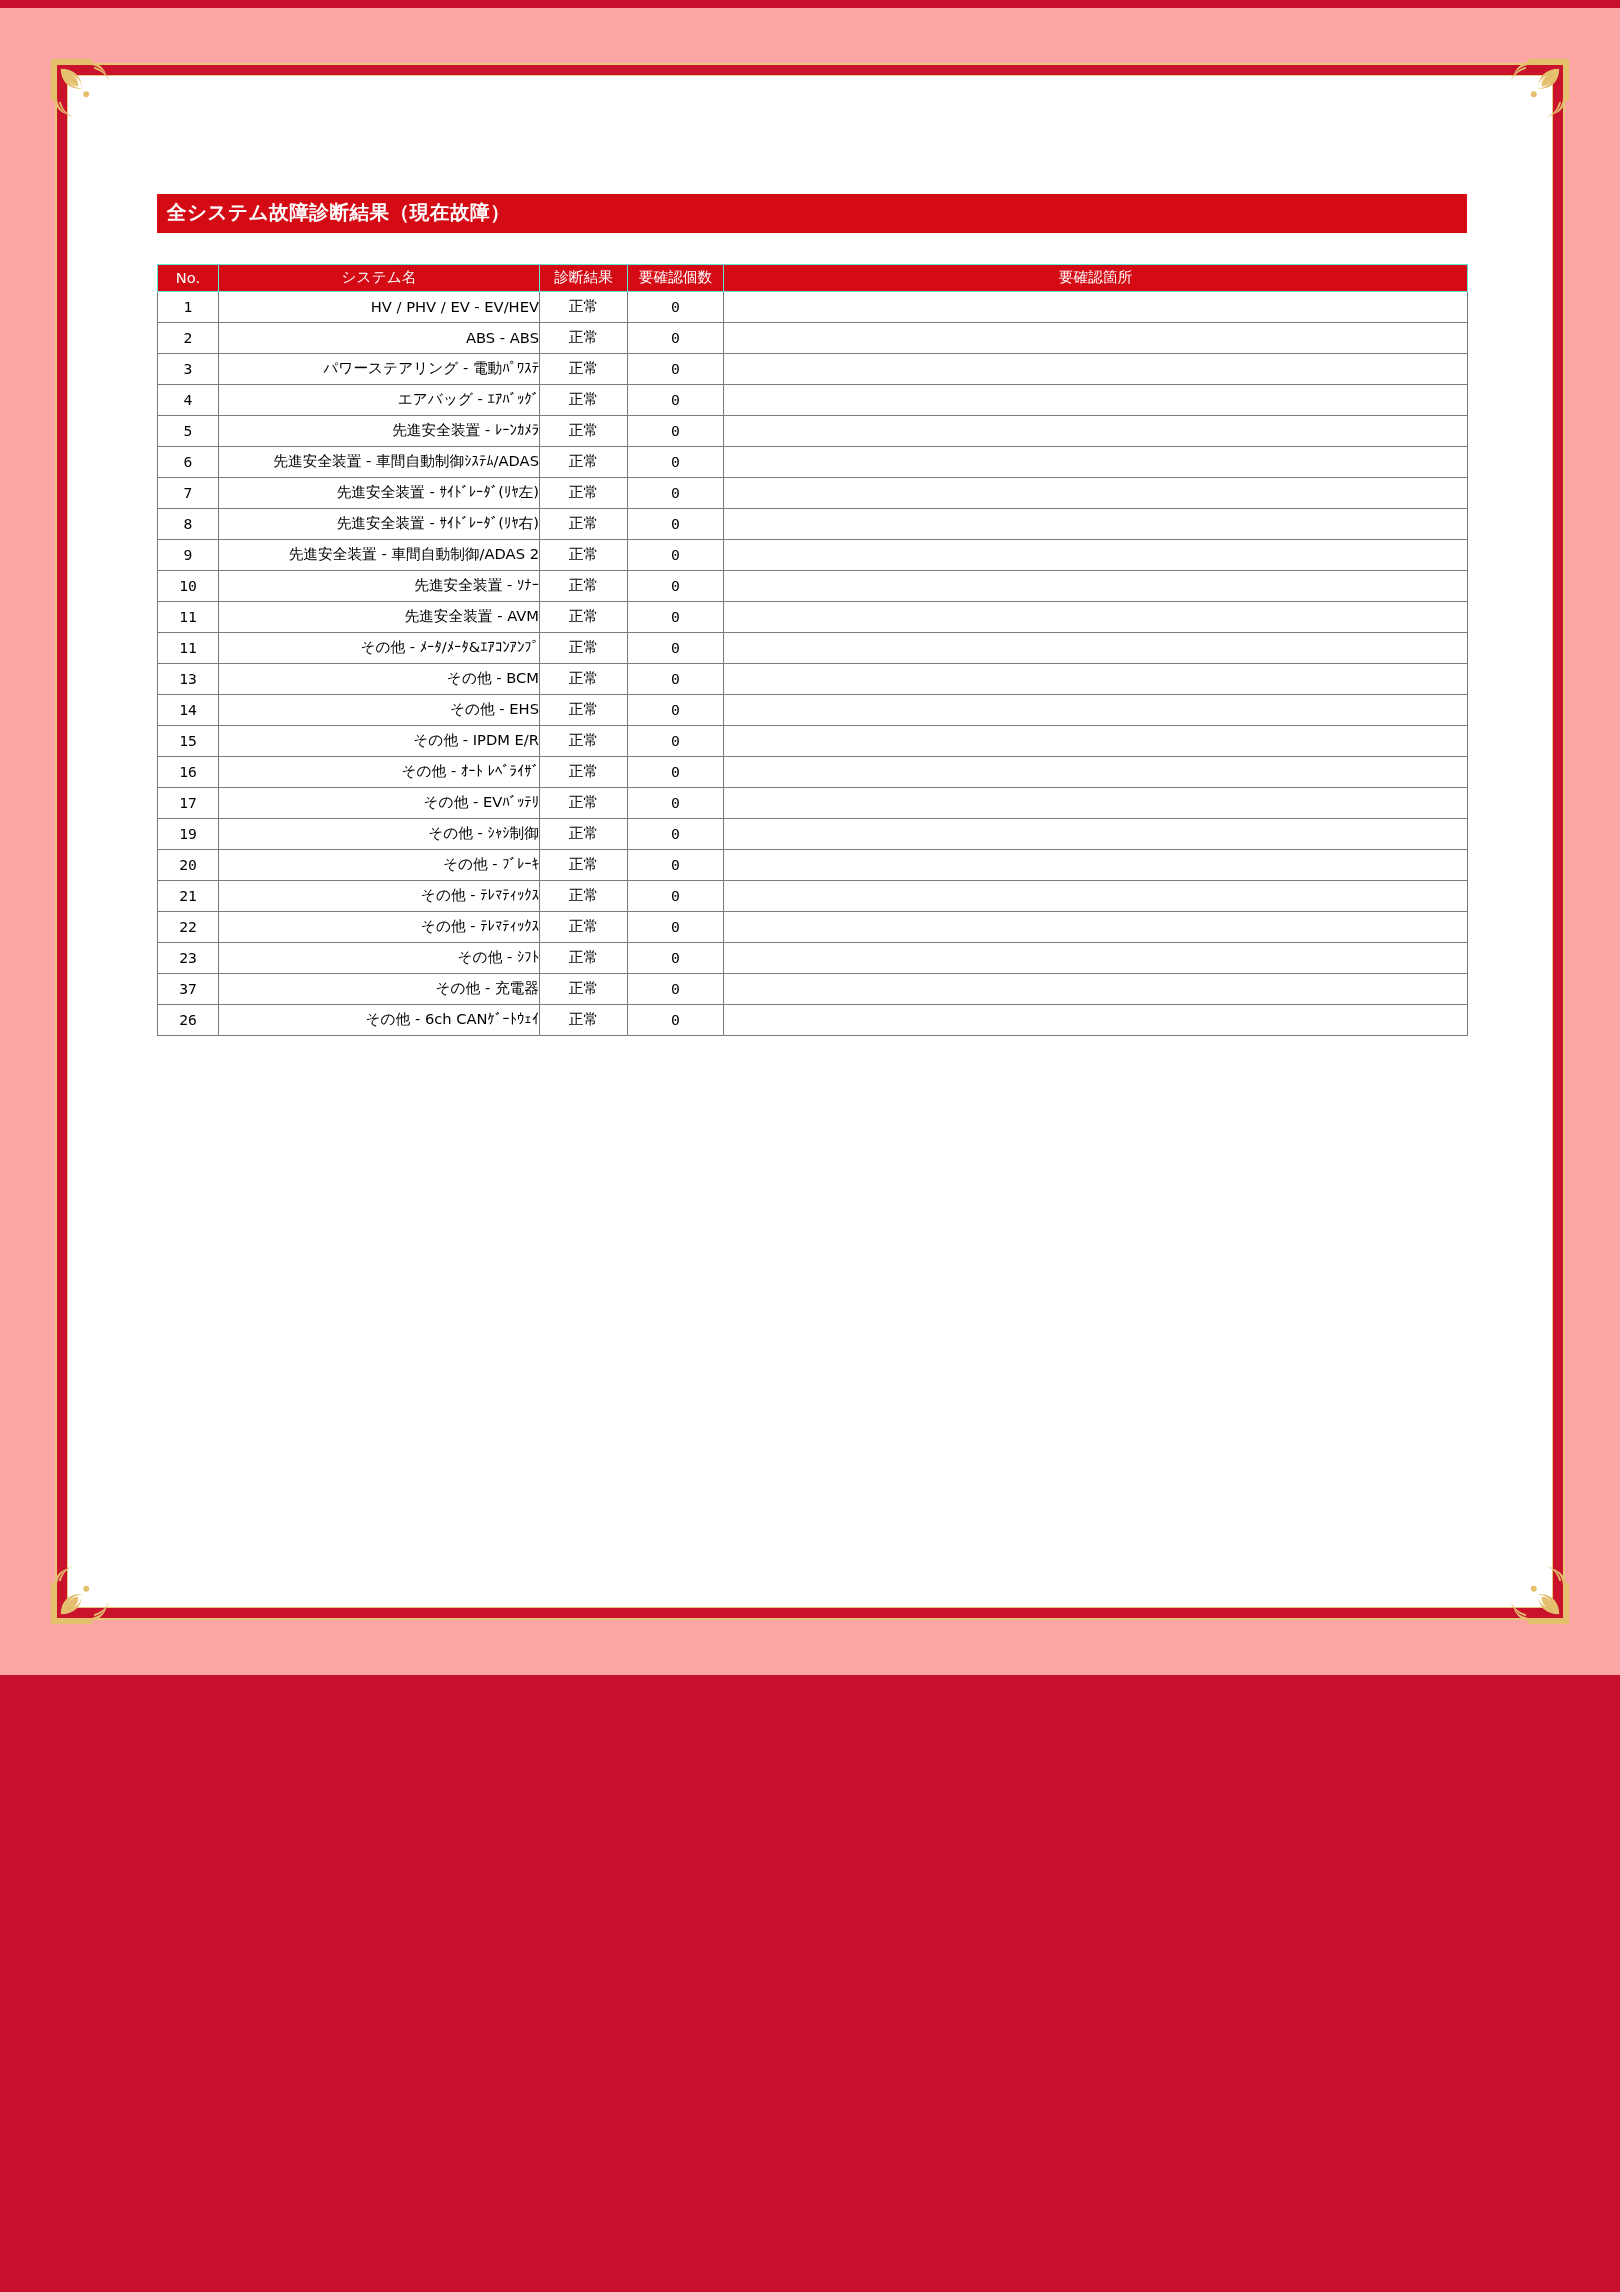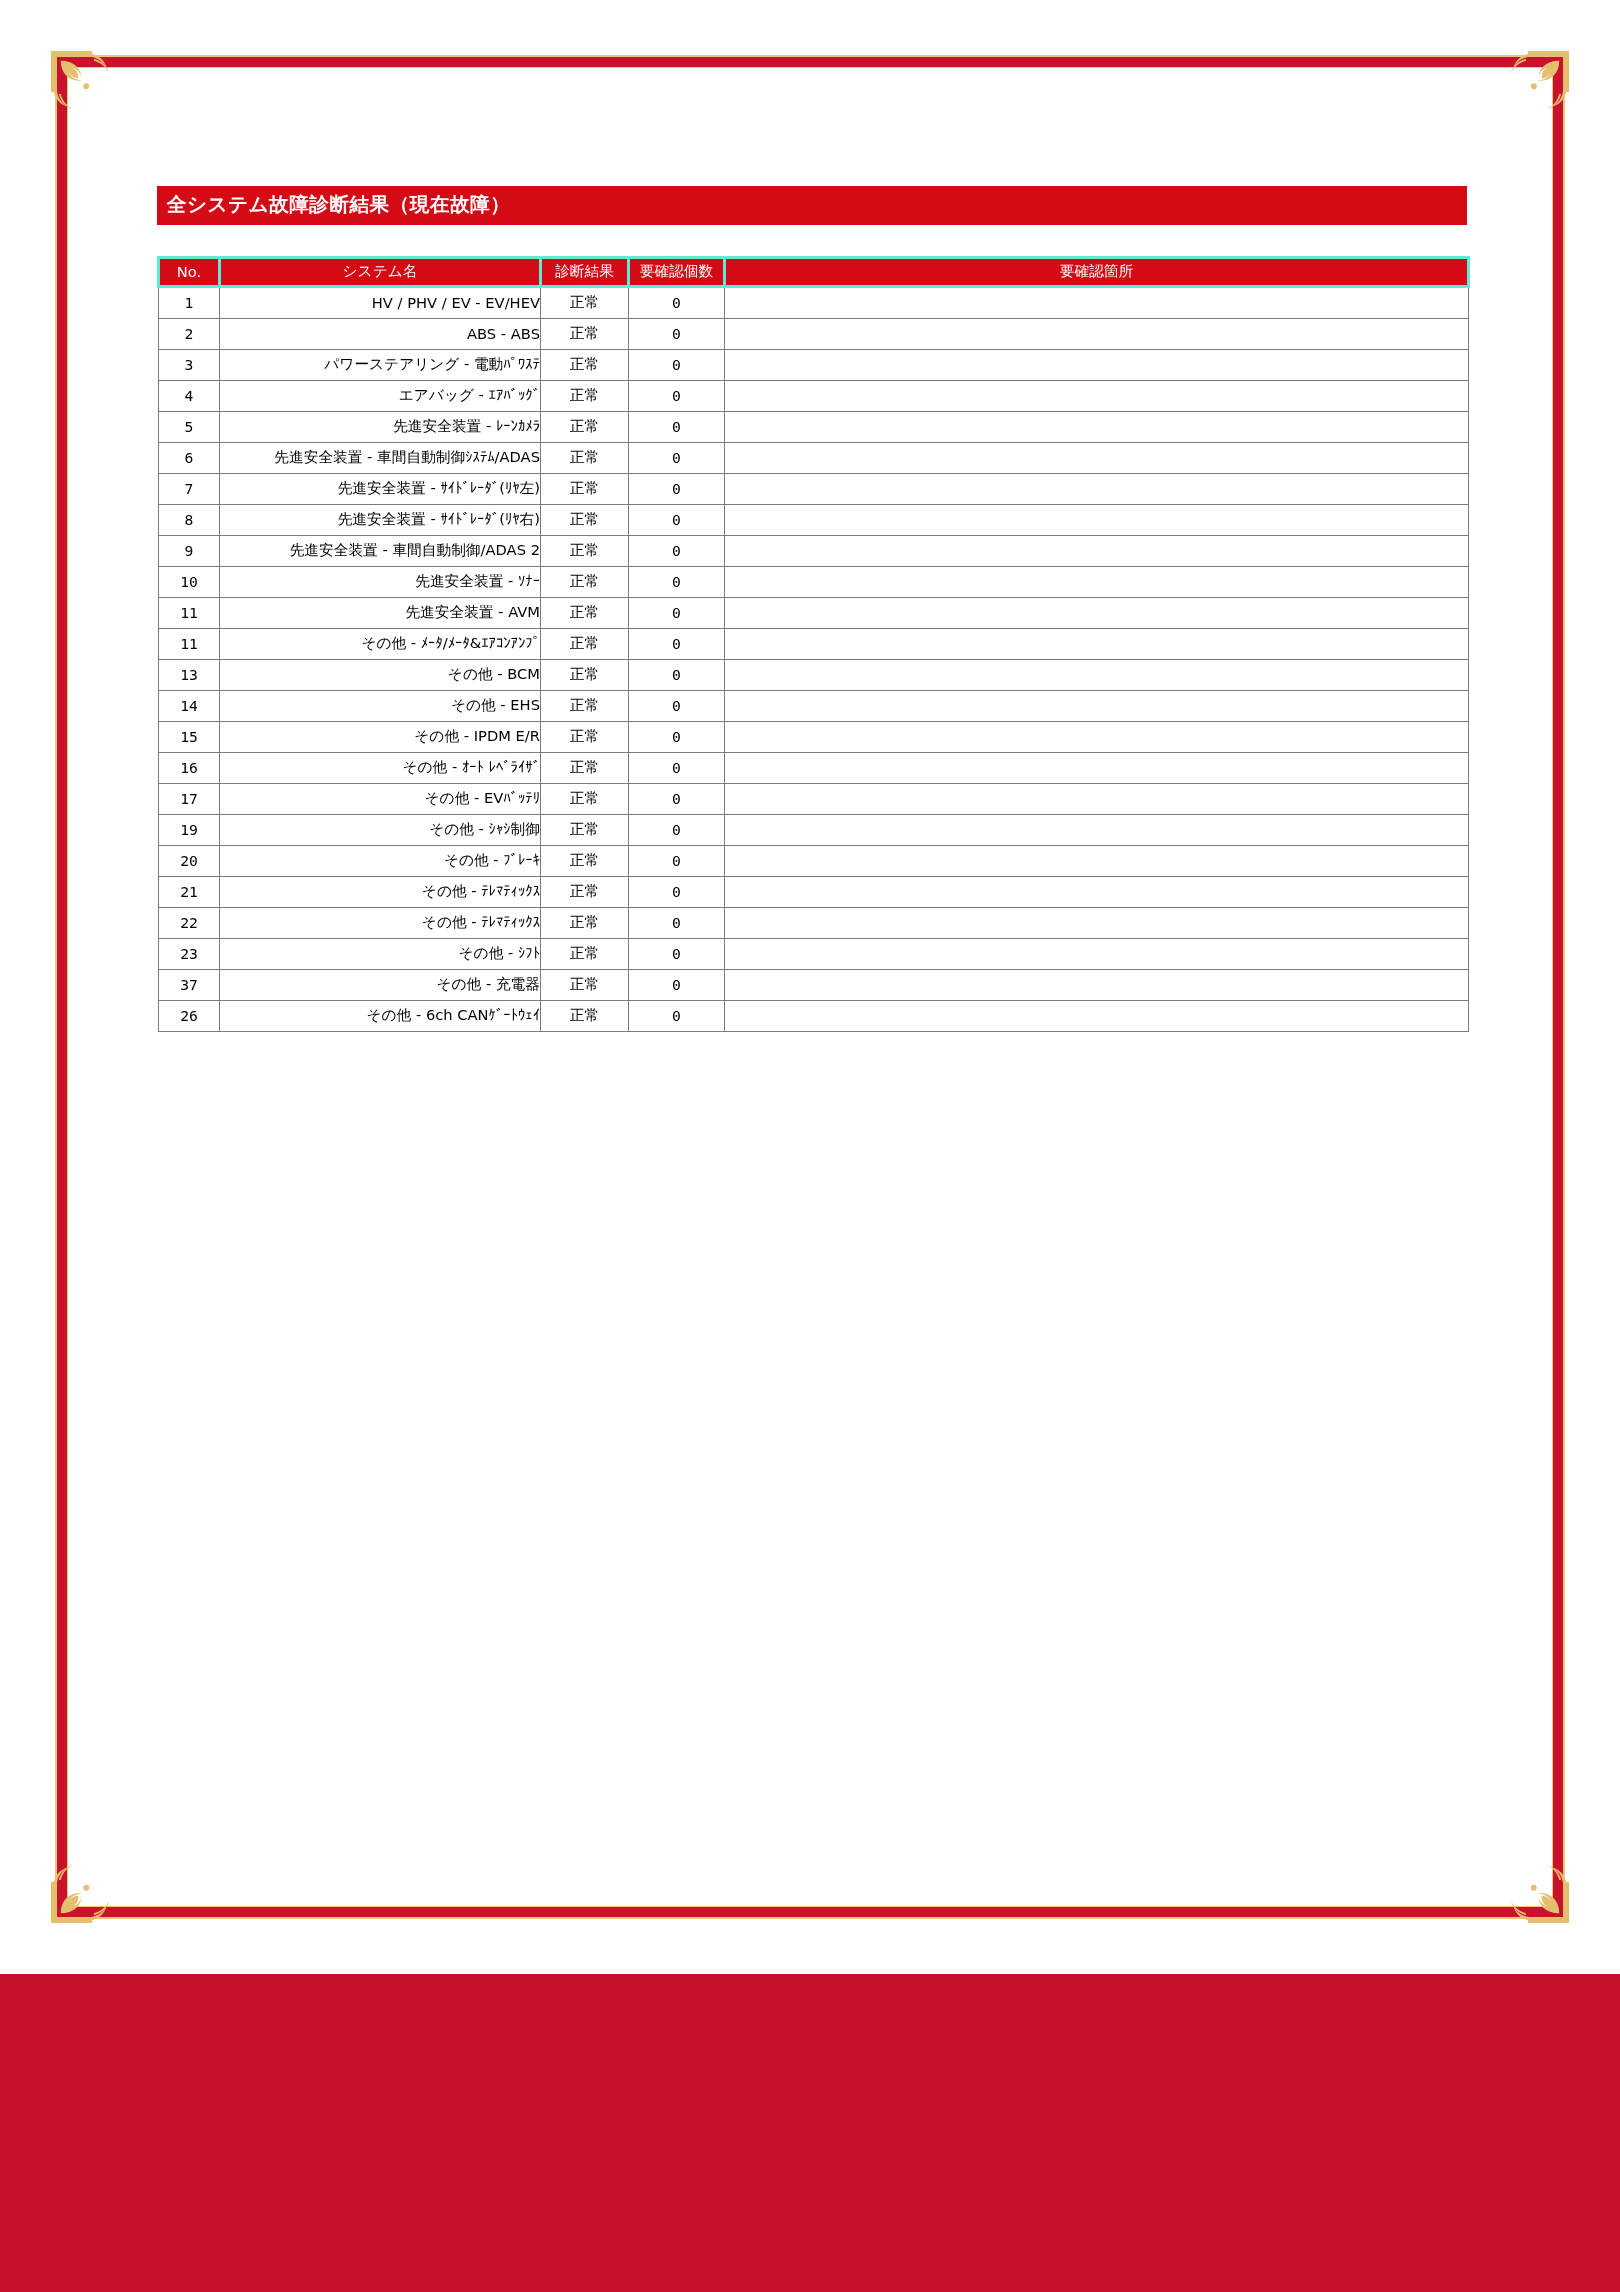--- a/index.html
+++ b/index.html
@@ -10,24 +10,24 @@
     width: 1620px;
     height: 2293px;
     background: #c8102e;
     font-family: "DejaVu Sans", "Liberation Sans", sans-serif;
     overflow: hidden;
   }
 
   
   .page {
     position: absolute;
-    left: 0; top: 0;
+    left: 0; top: 8px;
     width: 1620px;
-    height: 1974px;
-    background: #ffffff;
+    height: 1667px;
+    background: #fca5a5;
   }
   .frame-outer {
     position: absolute;
     left: 55px; top: 55px;
     right: 55px; bottom: 55px;
     border: 2.9px solid #e8c77a;
     background: #c9122c;
   }
   .frame-inner {
     position: absolute;
@@ -86,21 +86,21 @@
     padding: 0;
     height: 30px;
     vertical-align: middle;
   }
   table.diag thead th {
     background: #d40a14;
     color: #ffffff;
     font-weight: normal;
     font-size: 14.7px;
     text-align: center;
-    border: 3px solid #5eead4;
+    border: 1px solid #5eead4;
     height: 25.5px;
   }
   col.c-no      { width: 61px; }
   col.c-sys     { width: 321px; }
   col.c-res     { width: 88px; }
   col.c-cnt     { width: 96px; }
   col.c-loc     { width: 744px; }
 
   td.no  { text-align: center; font-family: "DejaVu Sans Mono", "Liberation Mono", monospace; font-size: 14.7px; }
   td.sys { text-align: right; padding-left: 11.8px; font-size: 14.7px; letter-spacing: 0px; }

